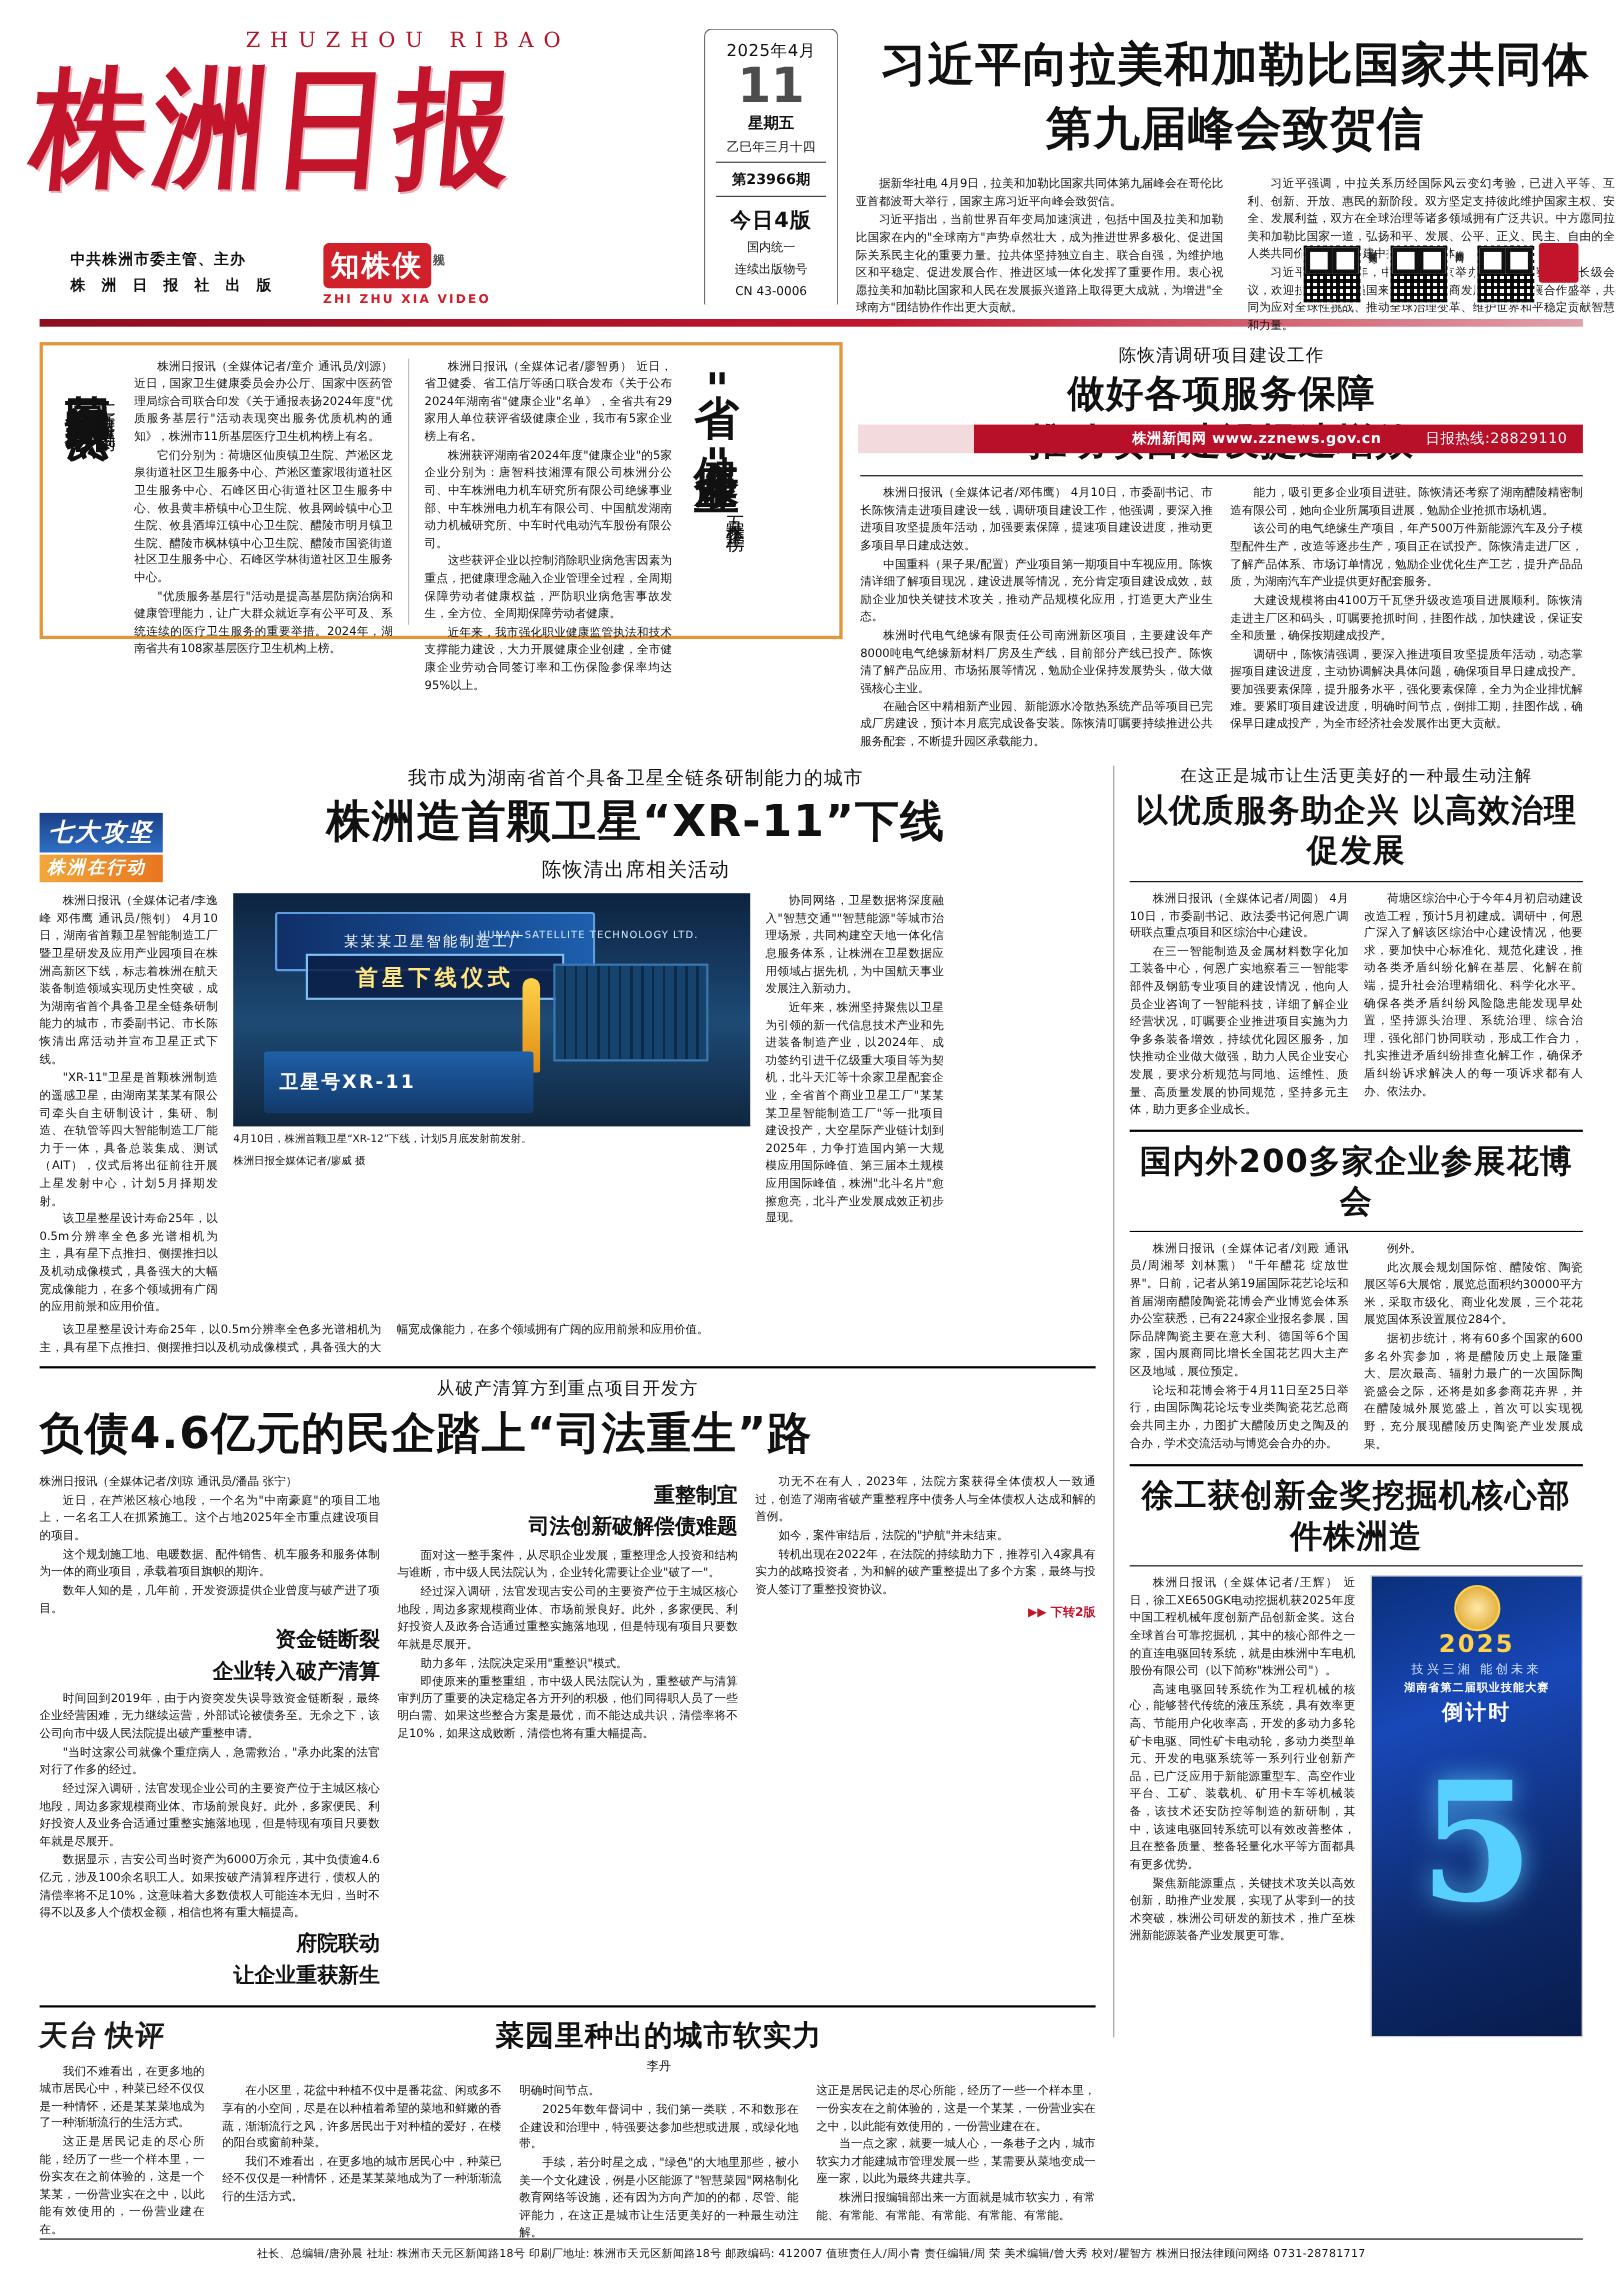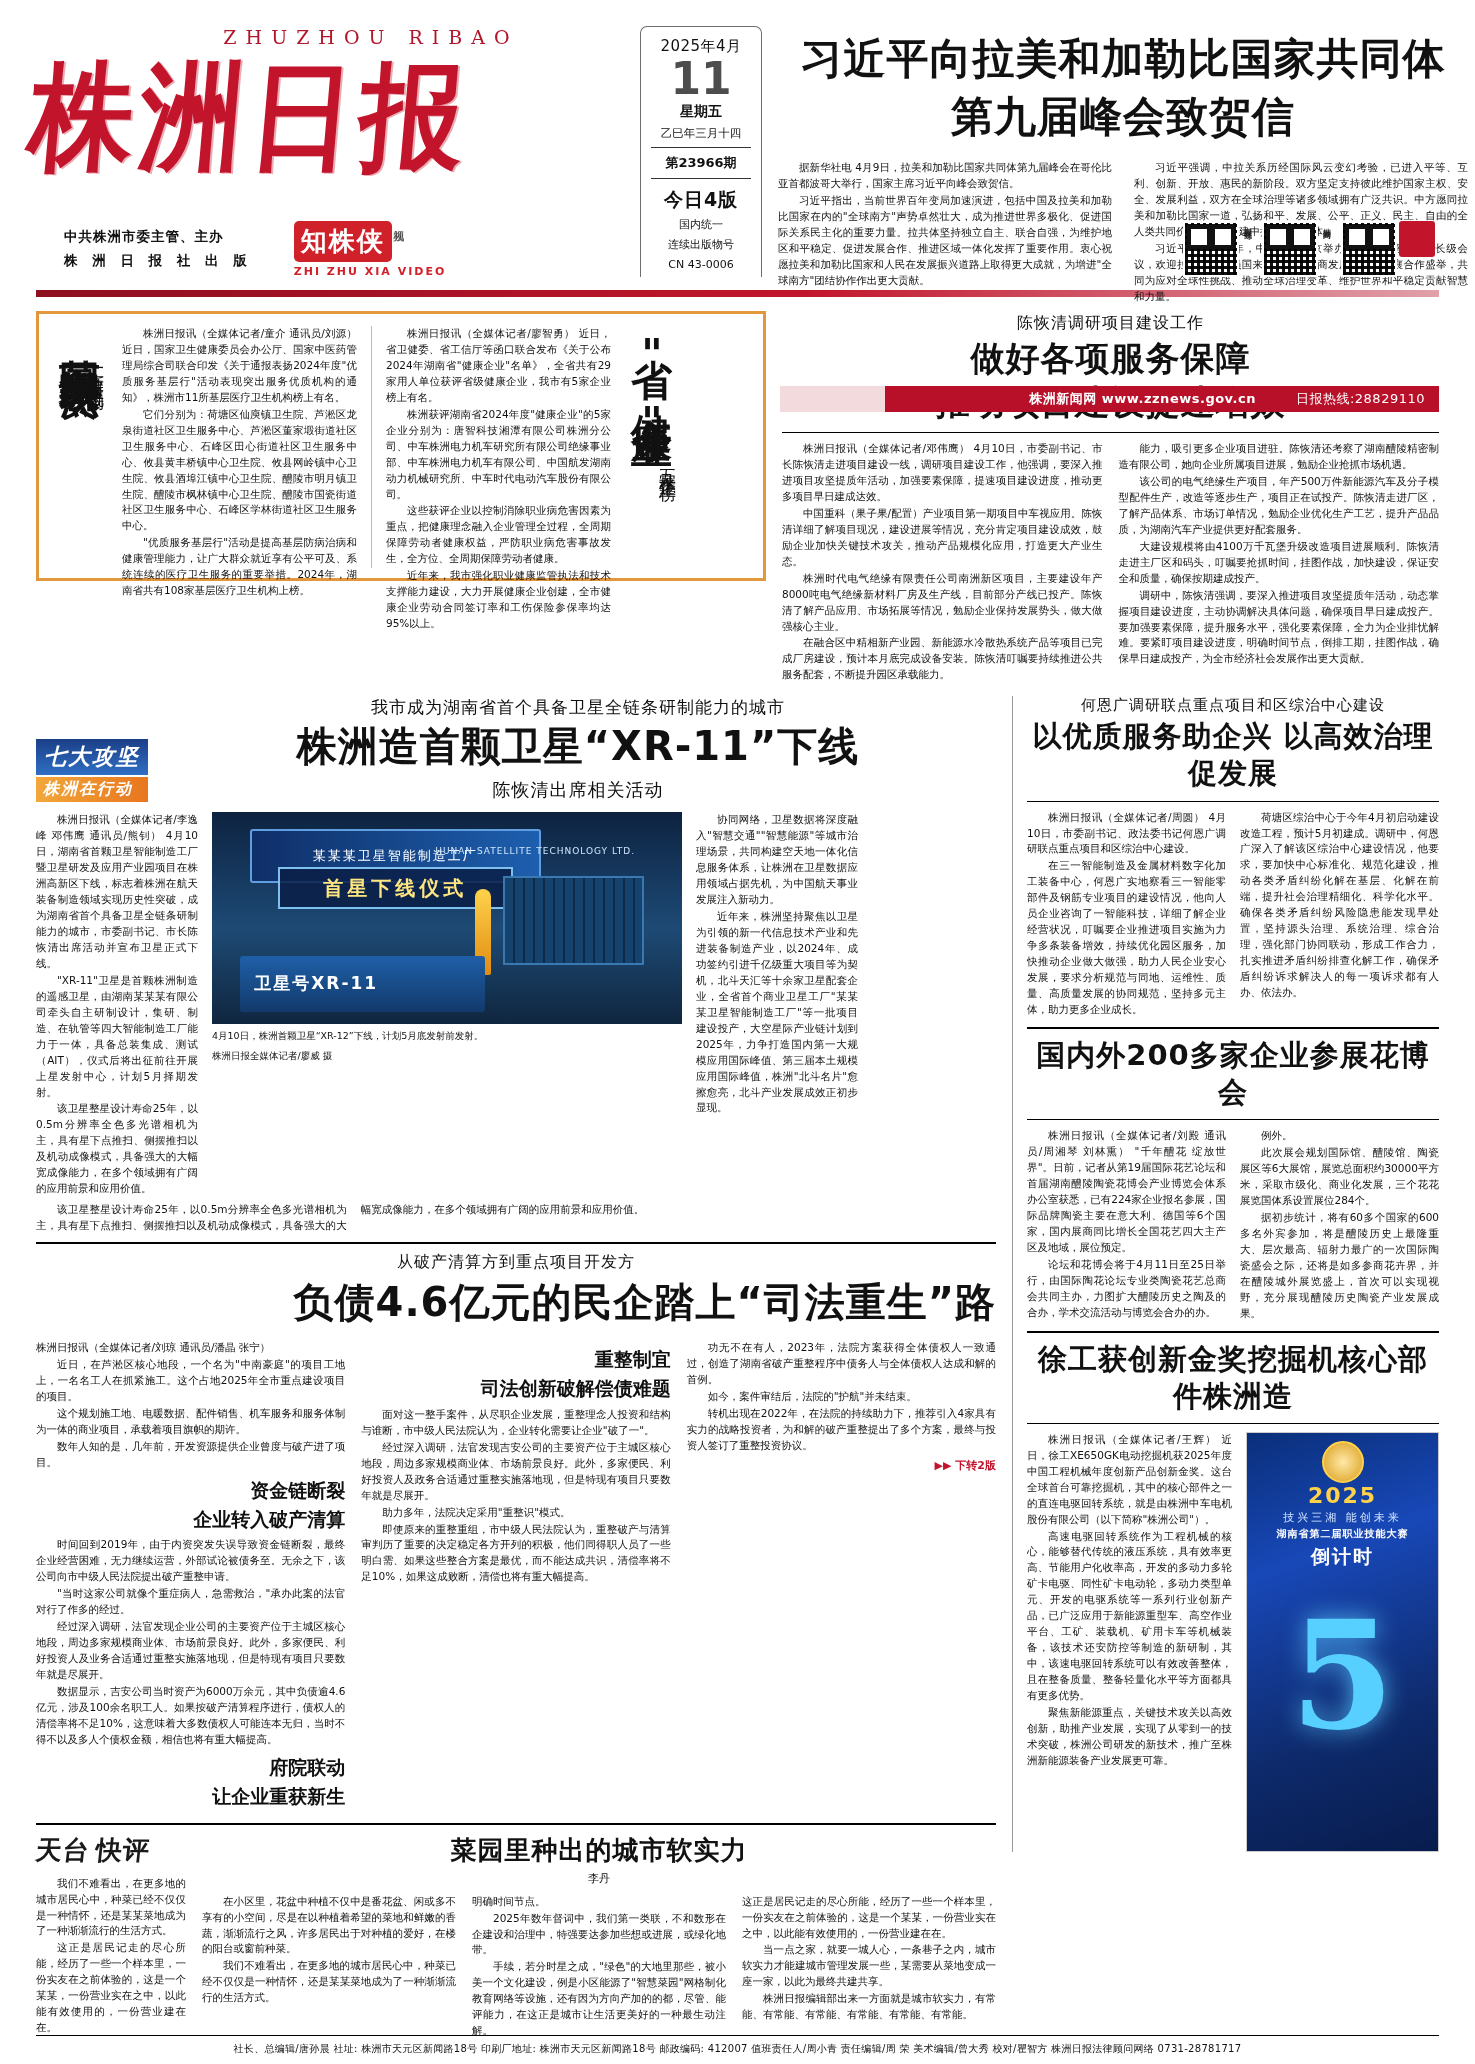--- a/index.html
+++ b/index.html
@@ -124,21 +124,21 @@
   .photo .panel { position:absolute; right:8%; top:30%; width:30%; height:42%;
      background: repeating-linear-gradient(90deg,#16436e 0 8px,#0c2b4a 8px 10px); border:2px solid #3a78b0;}
   .photo .plinth { position:absolute; left:6%; bottom:6%; width:52%; height:56px;
      background: linear-gradient(180deg,#1f5fa8,#123a6b); border-radius:3px;
      color:#fff; font-size:17px; display:flex;align-items:center; padding-left:14px; letter-spacing:2px; font-weight:bold;}
   .photo .logo-tag { position:absolute; right:10%; top:16%; color:#cfe6ff; font-size:9px; letter-spacing:1px;}
   .photo .rocket { position:absolute; left:56%; top:36%; width:16px; height:86px;
      background:linear-gradient(180deg,#ffd24a,#e08b12); border-radius:8px 8px 2px 2px;}
   .cap { font-size:9.5px; line-height:1.5; margin-top:5px; }
   .bank-kicker { font-size:16px; text-align:center; letter-spacing:1px;}
-  .bank-title { font-size: 40px; font-weight:bold; text-align:right; letter-spacing:1px; margin-top:2px;}
+  .bank-title { font-size: 40px; font-weight:bold; text-align:left; letter-spacing:1px; margin-top:2px;}
 
   .subhead { font-size: 19px; font-weight:bold; text-align:right; margin: 5px 0 4px; }
   .cityhead { font-size:26px; font-weight:bold; text-align:center; letter-spacing:1px;}
   .byline { font-size:11px; text-align:center; margin-top:3px; }
 
   .tiankuai { display:flex; align-items:flex-start; gap:6px; }
   .tk-logo { font-family:"DejaVu Serif",serif; font-weight:bold; font-size:26px; color:#1a1a1a;
      letter-spacing:1px; transform: skewX(-6deg); }
 
   
@@ -400,21 +400,21 @@
               <p>株洲日报编辑部出来一方面就是城市软实力，有常能、有常能、有常能、有常能、有常能、有常能。</p>
             </div>
           </div>
         </div>
       </div>
     </div>
 
     <div style="flex:1;" class="colrule">
       <div style="padding-left:14px;">
 
-        <div class="sec-head-sm" style="font-size:15px;">何恩广调研联点重点项目和区综治中心建设</div>
+        <div class="sec-head-sm" style="font-size:15px;">在这正是城市让生活更美好的一种最生动注解</div>
         <div class="sec-head-big sm">以优质服务助企兴  以高效治理促发展</div>
         <div class="rule-thin"></div>
         <div style="display:flex; gap:14px;">
           <div class="bt" style="flex:1;">
             <p>株洲日报讯（全媒体记者/周圆） 4月10日，市委副书记、政法委书记何恩广调研联点重点项目和区综治中心建设。</p>
             <p>在三一智能制造及金属材料数字化加工装备中心，何恩广实地察看三一智能零部件及钢筋专业项目的建设情况，他向人员企业咨询了一智能科技，详细了解企业经营状况，叮嘱要企业推进项目实施为力争多条装备增效，持续优化园区服务，加快推动企业做大做强，助力人民企业安心发展，要求分析规范与同地、运维性、质量、高质量发展的协同规范，坚持多元主体，助力更多企业成长。</p>
           </div>
           <div class="bt" style="flex:1;">
             <p>荷塘区综治中心于今年4月初启动建设改造工程，预计5月初建成。调研中，何恩广深入了解该区综治中心建设情况，他要求，要加快中心标准化、规范化建设，推动各类矛盾纠纷化解在基层、化解在前端，提升社会治理精细化、科学化水平。确保各类矛盾纠纷风险隐患能发现早处置，坚持源头治理、系统治理、综合治理，强化部门协同联动，形成工作合力，扎实推进矛盾纠纷排查化解工作，确保矛盾纠纷诉求解决人的每一项诉求都有人办、依法办。</p>
           </div>

